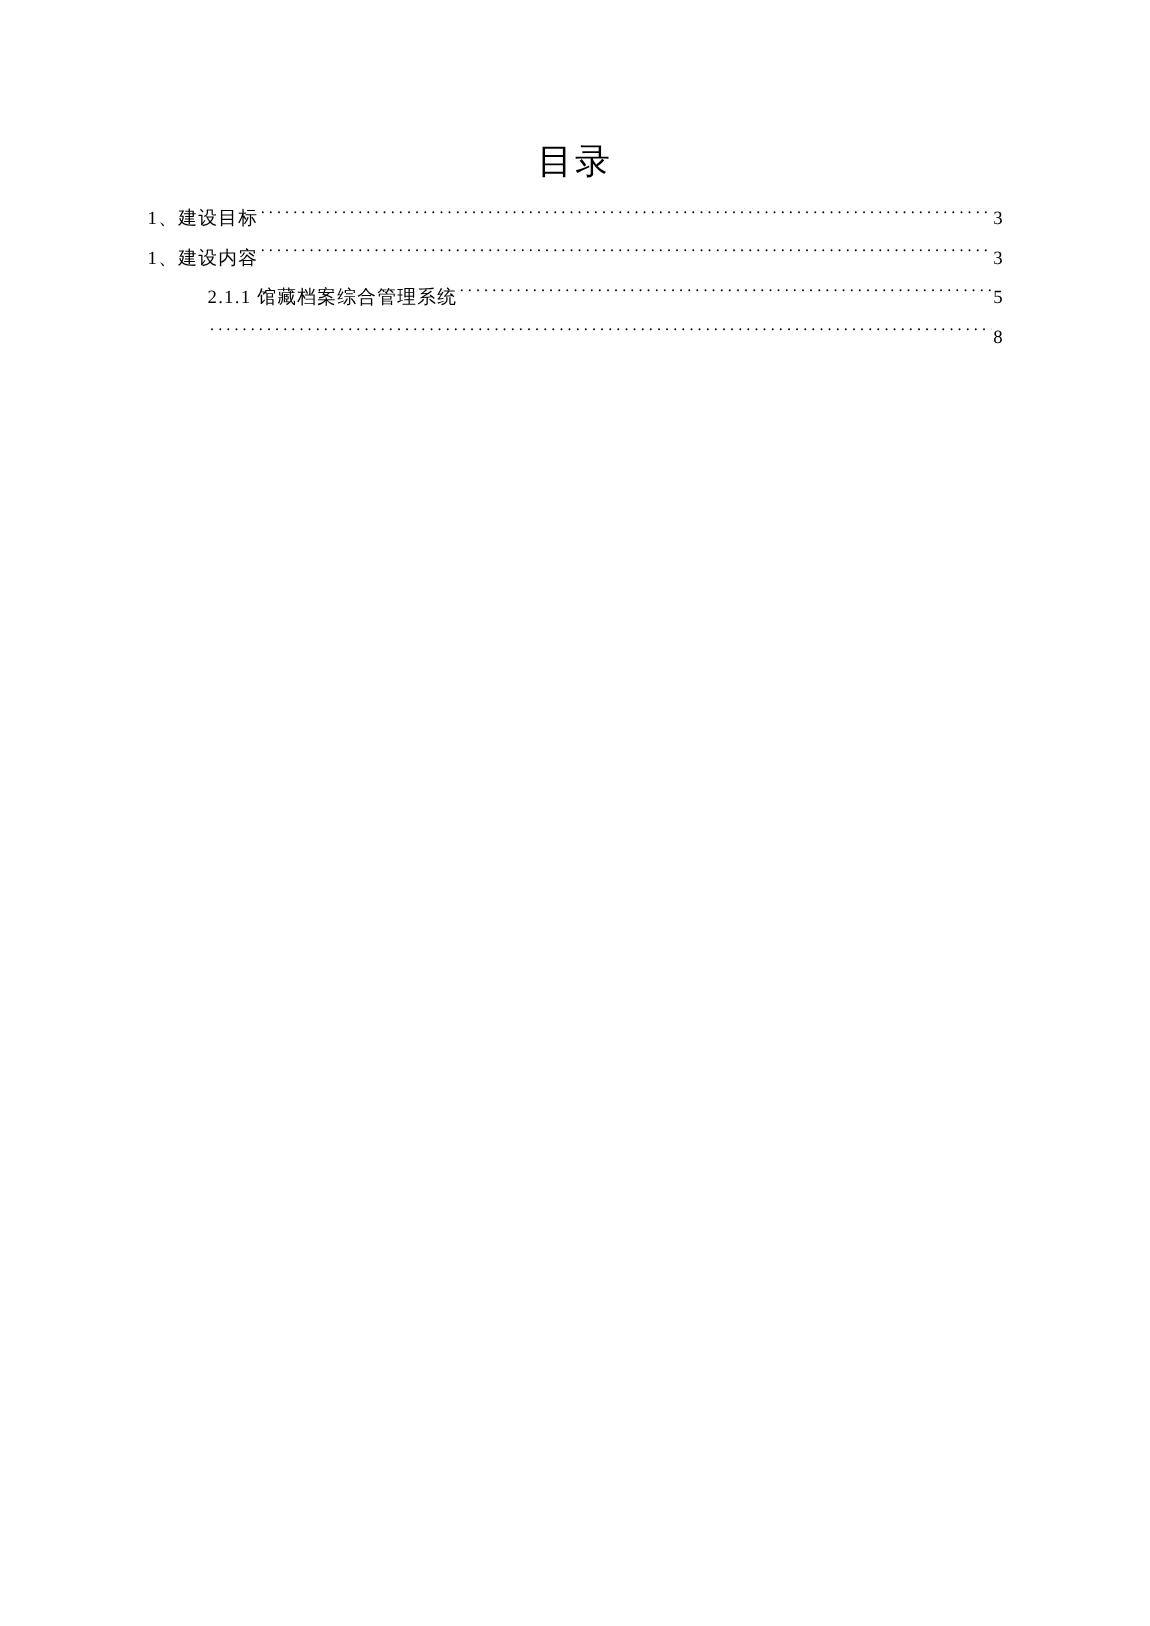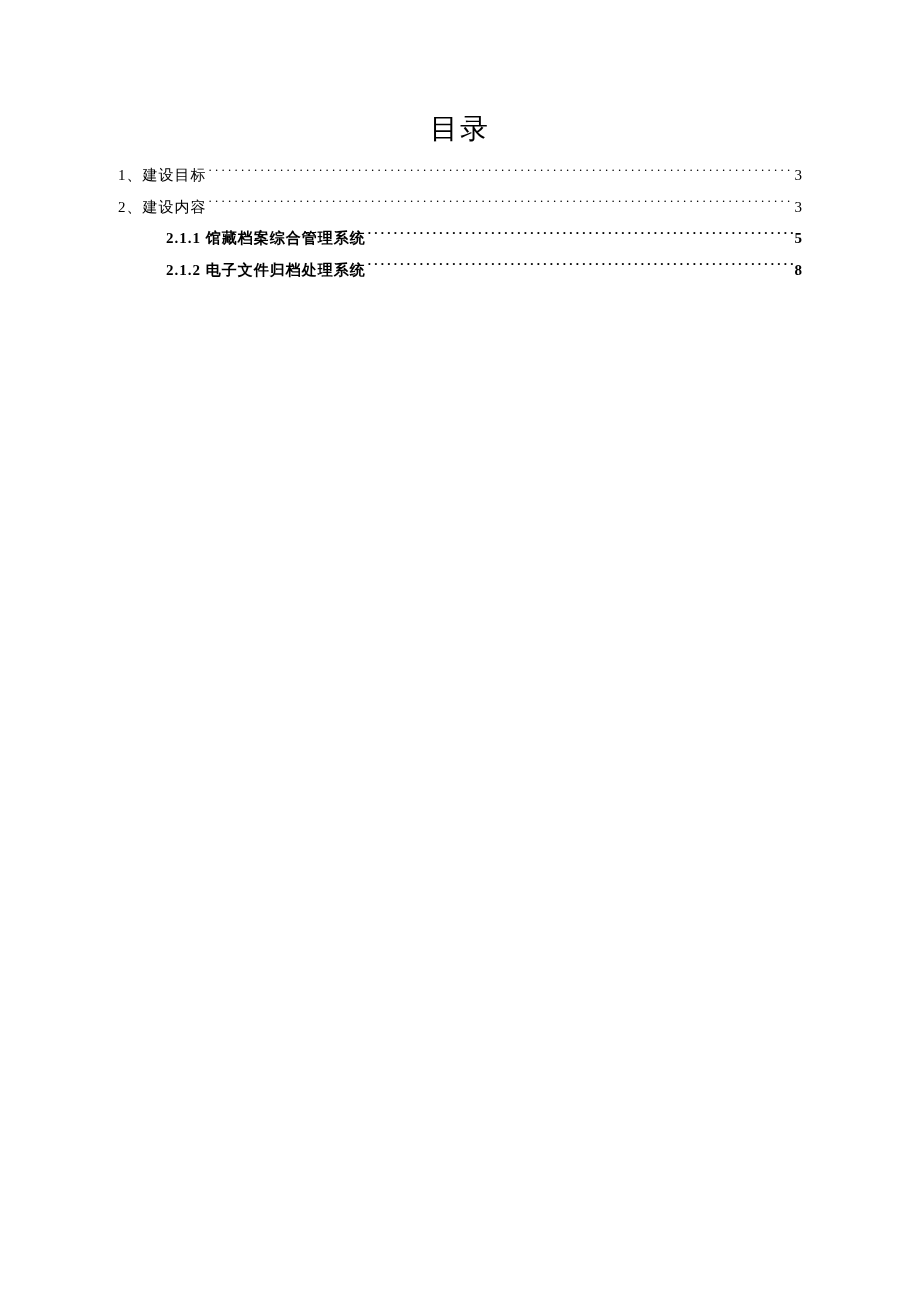--- a/index.html
+++ b/index.html
@@ -27,21 +27,20 @@
       align-items: baseline;
       font-size: 15px;
       line-height: 2.1;
       white-space: nowrap;
     }
     .toc-entry.level-1 {
       margin-left: 0;
     }
     .toc-entry.level-2 {
       margin-left: 48px;
-      font-weight: bold;
     }
     .toc-label {
       flex: 0 0 auto;
       letter-spacing: 1px;
     }
     .toc-dots {
       flex: 1 1 auto;
       overflow: hidden;
       position: relative;
       height: 1em;
@@ -64,27 +63,26 @@
 
 <div class="title">目录</div>
 
 <div>
   <div class="toc-entry level-1">
     <span class="toc-label">1、建设目标</span>
     <span class="toc-dots"></span>
     <span class="toc-page">3</span>
   </div>
   <div class="toc-entry level-1">
-    <span class="toc-label">2、建设内容</span>
+    <span class="toc-label">1、建设内容</span>
     <span class="toc-dots"></span>
     <span class="toc-page">3</span>
   </div>
   <div class="toc-entry level-2">
     <span class="toc-label">2.1.1 馆藏档案综合管理系统</span>
     <span class="toc-dots"></span>
     <span class="toc-page">5</span>
   </div>
   <div class="toc-entry level-2">
-    <span class="toc-label">2.1.2 电子文件归档处理系统</span>
     <span class="toc-dots"></span>
     <span class="toc-page">8</span>
   </div>
 </div>
 
 </body></html>

